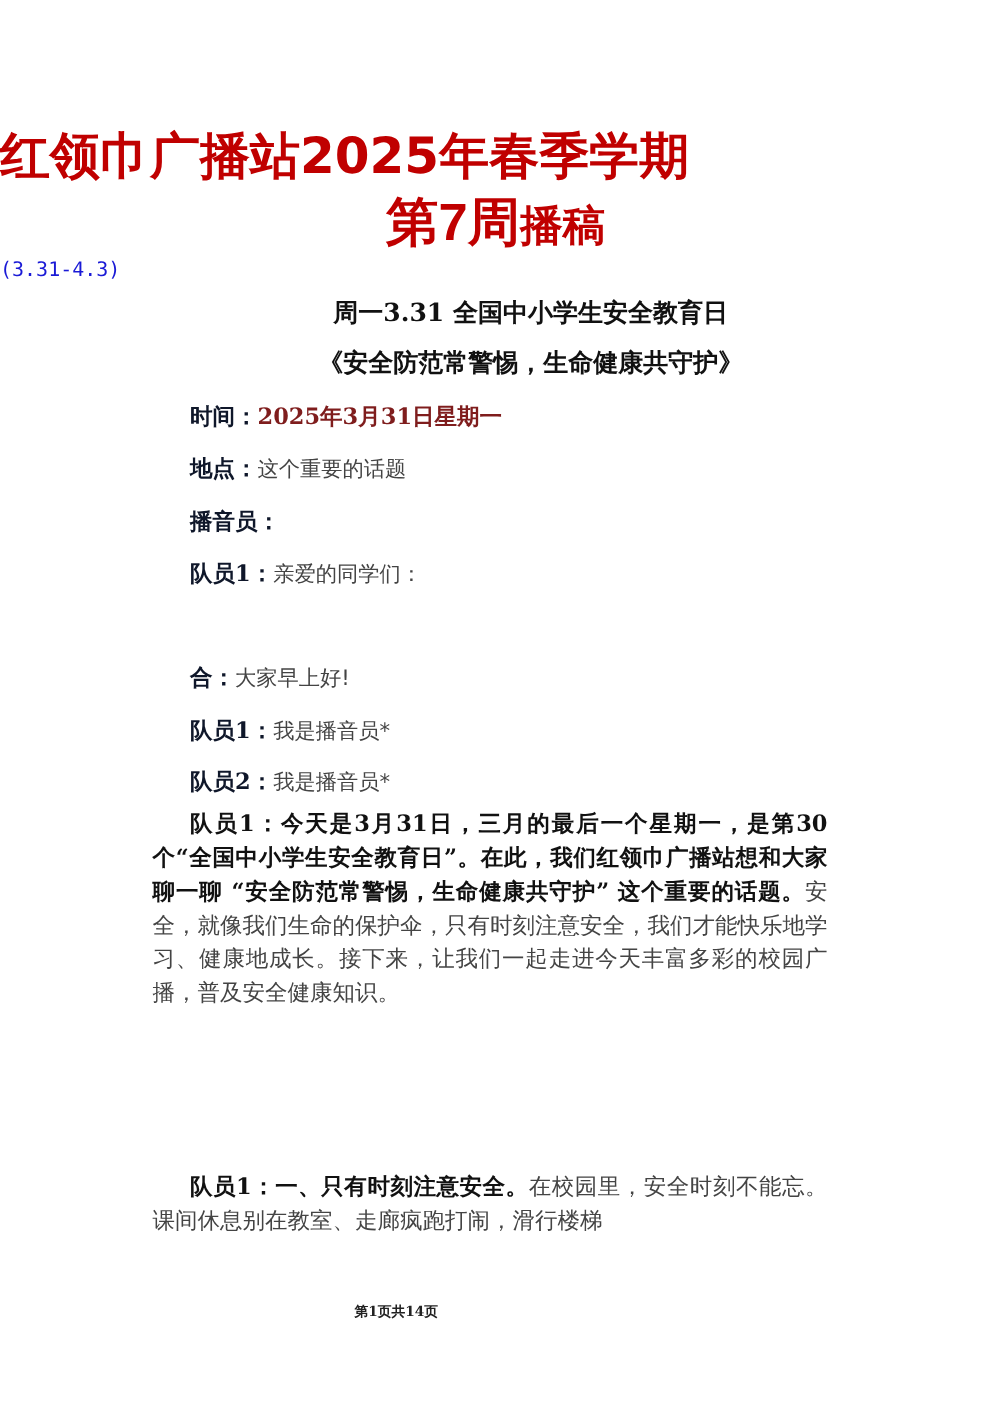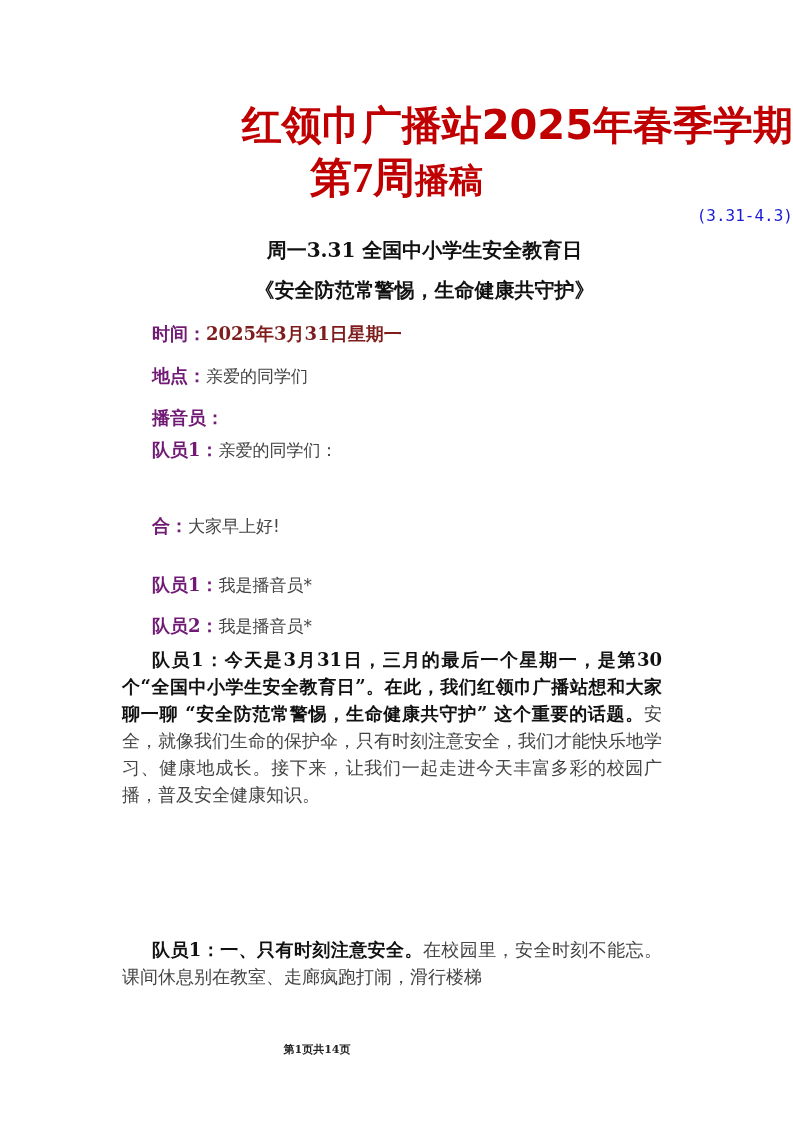--- a/index.html
+++ b/index.html
@@ -1,37 +1,37 @@
 <!DOCTYPE html>
 <html><head>
 <meta charset="utf-8">
 <style>
   html, body { margin: 0; padding: 0; background: #ffffff; }
   body { width: 793px; height: 1122px; position: relative; overflow: hidden;
          font-family: "DejaVu Serif", "Liberation Serif", serif; color: #111; }
   .page { position: absolute; left: 0; top: 0; width: 793px; height: 1122px; }
 
-  .title1 { position: absolute; left: 0; width: 793px; top: 100px; text-align: right;
+  .title1 { position: absolute; left: 0; width: 793px; top: 100px; text-align: left;
             font-family: "DejaVu Sans", "Liberation Sans", sans-serif; font-weight: bold;
             font-size: 40px; line-height: 50px; color: #c00000; letter-spacing: 0px; }
   .title2 { position: absolute; left: 0; width: 793px; top: 152px; text-align: center;
-            font-family: Liberation Serif, serif; font-weight: bold;
+            font-family: Liberation Sans, sans-serif; font-weight: bold;
             color: #c00000; line-height: 52px; }
   .title2 .big { font-size: 42px; }
   .title2 .small { font-size: 34px; }
-  .date-range { position: absolute; left: 0; width: 793px; top: 206px; text-align: right;
+  .date-range { position: absolute; left: 0; width: 793px; top: 206px; text-align: left;
                 font-family: "DejaVu Sans Mono", "Liberation Mono", monospace; font-size: 16px;
                 color: #1a1ad6; line-height: 20px; }
   .heading { position: absolute; left: 0; width: 793px; text-align: center; font-weight: bold;
              font-size: 20px; line-height: 28px; color: #111; padding-left: 28px; }
   .h1 { top: 236px; }
   .h2 { top: 276px; }
 
   .line { position: absolute; left: 152px; font-size: 18px; line-height: 26px; white-space: nowrap; }
-  .lbl { font-weight: bold; color: #701a75; }
+  .lbl { font-weight: bold; color: #0f172a; }
   .val { color: #444; font-family: "DejaVu Sans", "Liberation Sans", sans-serif; font-weight: normal; font-size: 17px; }
   .red { color: #7f1d1d; font-weight: bold; }
 
   .para { position: absolute; left: 122px; width: 540px; font-size: 18px; line-height: 27px;
           text-align: justify; text-indent: 30px; }
   .para .b { font-weight: bold; color: #111; }
   .para .n { color: #444; font-family: "DejaVu Sans", "Liberation Sans", sans-serif; }
 
   .footer { position: absolute; left: 0; width: 634px; top: 1042px; text-align: center;
             font-size: 11px; color: #222; font-weight: bold; }
@@ -45,30 +45,30 @@
     <span class="big">第7周</span><span class="small">播稿</span>
   </div>
   <div class="date-range">(3.31-4.3)</div>
   <div class="heading h1">周一3.31 全国中小学生安全教育日</div>
   <div class="heading h2">《安全防范常警惕，生命健康共守护》</div>
 
   <div class="line" style="top:321px">
     <span class="lbl">时间：</span><span class="red">2025年3月31日星期一</span>
   </div>
   <div class="line" style="top:363px">
-    <span class="lbl">地点：</span><span class="val">亲爱的同学们</span>
+    <span class="lbl">地点：</span><span class="val">这个重要的话题</span>
   </div>
   <div class="line" style="top:405px">
     <span class="lbl">播音员：</span>
   </div>
 
-  <div class="line" style="top:437px">
+  <div class="line" style="top:447px">
     <span class="lbl">队员1：</span><span class="val">亲爱的同学们：</span>
   </div>
-  <div class="line" style="top:513px">
+  <div class="line" style="top:530px">
     <span class="lbl">合：</span><span class="val">大家早上好!</span>
   </div>
   <div class="line" style="top:572px">
     <span class="lbl">队员1：</span><span class="val">我是播音员*</span>
   </div>
   <div class="line" style="top:613px">
     <span class="lbl">队员2：</span><span class="val">我是播音员*</span>
   </div>
 
   <div class="para" style="top:646px">

